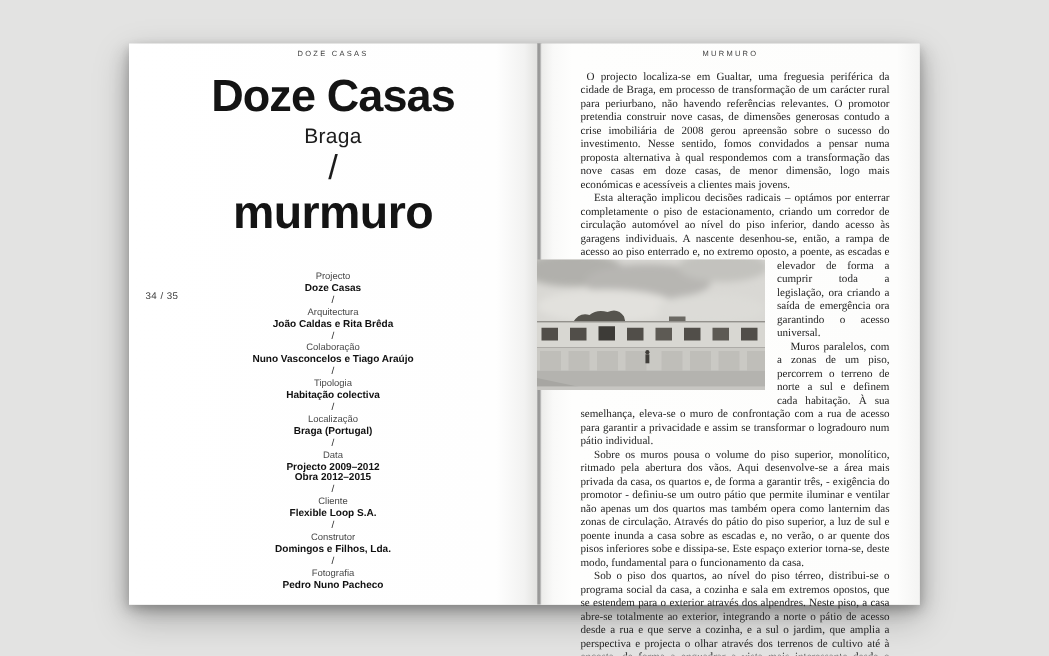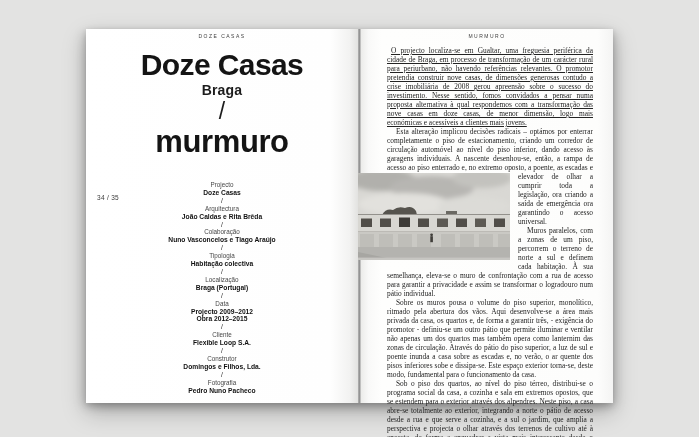--- a/index.html
+++ b/index.html
@@ -32,42 +32,42 @@
 
   
   .running-header{
     position:absolute; top:4px; left:0; right:0; text-align:center;
     font-size:5px; letter-spacing:1.5px; color:#3d3d3d; font-weight:400;
   }
 
   
   .title-block{ position:absolute; top:21px; left:0; right:0; text-align:center; color:#141414; }
   .project-title{ font-size:30px; font-weight:700; letter-spacing:-.6px; line-height:30px; }
-  .project-subtitle{ font-size:14px; font-weight:700; letter-spacing:.2px; margin-top:2px; color:#1c1c1c; }
+  .project-subtitle{ font-size:14px; font-weight:400; letter-spacing:.2px; margin-top:2px; color:#1c1c1c; }
   .title-divider{ font-size:23px; font-weight:400; line-height:24px; margin-top:1px; color:#1c1c1c; }
   .studio-name{ font-size:31px; font-weight:700; letter-spacing:-.4px; line-height:32px; margin-top:3px; }
 
   
   .page-number{ position:absolute; left:11px; top:165px; font-size:6.5px; color:#3a3a3a; letter-spacing:.3px; }
 
   
   .credits{ position:absolute; top:152px; left:0; right:0; text-align:center; line-height:7.9px; }
   .credit-label{ font-size:6.3px; color:#474747; }
   .credit-value{ font-size:6.7px; font-weight:700; color:#111111; }
   .credit-divider{ font-size:6.7px; color:#2a2a2a; }
 
   
   .body-text{
     position:absolute; top:17px; left:26px; right:20px;
     font-family:"Liberation Serif", serif;
     font-size:7.4px; line-height:9px; color:#232323;
     text-align:justify;
   }
   .body-text p{ text-indent:9px; }
-  .body-text p.first{ text-indent:4px;text-decoration:underline; }
+  .body-text p.first{ text-indent:4px; }
 
   
   .photo-float{
     float:left; width:152px; height:87px;
     margin:1px 8px 3px -29px;
   }
   .photo-float svg{ display:block; width:152px; height:87px; }
 </style>
 </head>
 <body>
@@ -214,19 +214,19 @@
             </g>
             <g fill="#403e3a">
               <circle cx="73.6" cy="61.8" r="1.4"></circle>
               <rect x="72.3" y="63.2" width="2.6" height="6"></rect>
             </g>
             <rect x="0" y="74" width="152" height="13" fill="#b4b3af"></rect>
             <path d="M0,79 L38,87 L0,87 Z" fill="#a7a6a2"></path>
             <rect x="0" y="84.6" width="152" height="2.4" fill="#c7c6c2"></rect>
           </svg>
         </span>
-        <span>de olhar a cumprir toda a legislação, ora criando a saída de emergência ora garantindo o acesso universal.</span></p>
+        <span>de forma a cumprir toda a legislação, ora criando a saída de emergência ora garantindo o acesso universal.</span></p>
       <p>Muros paralelos, com a zonas de um piso, percorrem o terreno de norte a sul e definem cada habitação. À sua semelhança, eleva-se o muro de confrontação com a rua de acesso para garantir a privacidade e assim se transformar o logradouro num pátio individual.</p>
       <p>Sobre os muros pousa o volume do piso superior, monolítico, ritmado pela abertura dos vãos. Aqui desenvolve-se a área mais privada da casa, os quartos e, de forma a garantir três, - exigência do promotor - definiu-se um outro pátio que permite iluminar e ventilar não apenas um dos quartos mas também opera como lanternim das zonas de circulação. Através do pátio do piso superior, a luz de sul e poente inunda a casa sobre as escadas e, no verão, o ar quente dos pisos inferiores sobe e dissipa-se. Este espaço exterior torna-se, deste modo, fundamental para o funcionamento da casa.</p>
       <p>Sob o piso dos quartos, ao nível do piso térreo, distribui-se o programa social da casa, a cozinha e sala em extremos opostos, que se estendem para o exterior através dos alpendres. Neste piso, a casa abre-se totalmente ao exterior, integrando a norte o pátio de acesso desde a rua e que serve a cozinha, e a sul o jardim, que amplia a perspectiva e projecta o olhar através dos terrenos de cultivo até à encosta, de forma a enquadrar a vista mais interessante desde o terreno.</p>
     </div>
   </div>
 </div>
 
 </body></html>

